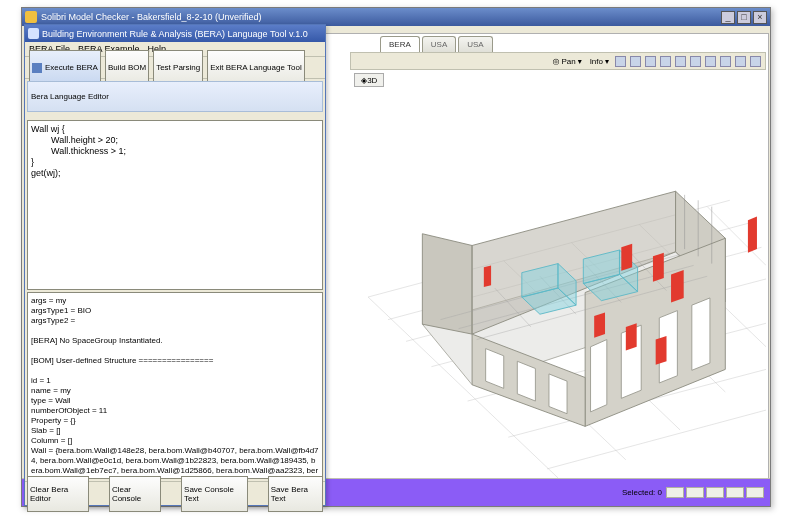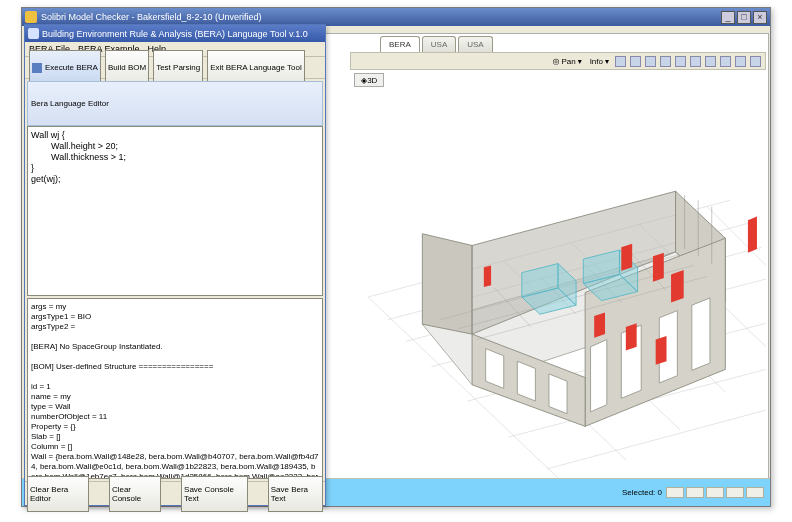--- a/index.html
+++ b/index.html
@@ -10,35 +10,35 @@
 .title-bar-buttons{margin-left:auto;display:flex;gap:2px}
 .title-bar-buttons span{width:14px;height:13px;background:#ccd;border:1px solid #555;font-size:9px;line-height:11px;text-align:center;color:#333}
 .bera-window{position:absolute;top:24px;left:24px;width:302px;height:482px;background:#ece9d8;border:1px solid #5576b8;display:flex;flex-direction:column;z-index:5;box-shadow:2px 2px 4px rgba(0,0,0,0.2)}
 .bera-title{height:17px;background:linear-gradient(#5b7dc8,#3558a8);display:flex;align-items:center;padding:0 3px;color:#fff;font-size:9px}
 .bera-title .icon{width:11px;height:11px;background:#d4e2ff;border-radius:2px;margin-right:3px}
 .menu-bar{height:15px;background:#ece9d8;display:flex;align-items:center;padding:0 4px;font-size:9px;gap:8px;border-bottom:1px solid #c0c0b0}
 .tool-row{height:22px;background:#ece9d8;display:flex;align-items:center;padding:2px 4px;gap:4px;border-bottom:1px solid #c0c0b0}
 .tool-btn{height:36px;padding:0 2px;background:linear-gradient(#fdfdfd,#e8e8e0);border:1px solid #8a8a7a;font-size:8px;display:flex;align-items:center;border-radius:0;cursor:pointer}
 .tool-btn.primary{background:linear-gradient(#e8effb,#c7d7f0)}
 .tool-btn .bicon{width:10px;height:10px;background:#5a7fc0;margin-right:3px}
-.section-label{background:linear-gradient(#e8effc,#d5e0f2);border:1px solid #a8bdd8;font-size:8px;padding:17px 3px;margin:2px 2px 0 2px}
+.section-label{background:linear-gradient(#e8effc,#d5e0f2);border:1px solid #a8bdd8;font-size:8px;padding:10px 3px;margin:2px 2px 8px 2px}
 .code-area{flex:0 0 170px;margin:0 2px;background:#fff;border:1px solid #8a8a7a;font-family:Liberation Sans, sans-serif;font-size:9px;padding:3px;white-space:pre;overflow:hidden;line-height:11px}
 .output-area{flex:1;margin:2px;background:#fff;border:1px solid #8a8a7a;font-size:8px;padding:3px;overflow:hidden;line-height:10px;white-space:pre-wrap;word-break:break-all}
 .bottom-btns{height:24px;display:flex;align-items:center;justify-content:center;gap:20px;padding:2px;background:#ece9d8;border-top:1px solid #c0c0b0}
 .main-area{position:absolute;top:25px;left:22px;right:1px;bottom:18px;background:#fff;border:1px solid #b0b0b0}
 .tab-strip{position:absolute;top:0;left:335px;height:18px;display:flex;align-items:flex-end;gap:2px}
 .tab{height:16px;padding:0 8px;background:linear-gradient(#f4f4f0,#e0e0d8);border:1px solid #9a9a8a;border-bottom:none;border-radius:3px 3px 0 0;font-size:8px;display:flex;align-items:center;color:#666}
 .tab.active{background:#fff;color:#333}
 .top-toolbar{position:absolute;top:18px;left:305px;right:2px;height:18px;background:#ece9d8;border:1px solid #c0c0b0;display:flex;align-items:center;justify-content:flex-end;gap:4px;padding:0 4px;font-size:8px}
 .tb-item{display:flex;align-items:center;gap:2px;padding:0 2px}
 .tb-icon{width:11px;height:11px;background:#c8d4e8;border:1px solid #88a}
 .viewport{position:absolute;top:37px;left:305px;right:2px;bottom:2px;background:#fff}
 .vp-tab{position:absolute;top:2px;left:4px;height:14px;padding:0 6px;background:#f0f0ec;border:1px solid #aaa;font-size:8px;display:flex;align-items:center}
 .canvas{position:absolute;top:20px;left:0;right:0;bottom:0;background:#fff}
-.status-bar{position:absolute;bottom:0;left:0;right:0;height:28px;background:#7dd3fc;border-top:1px solid #c0c0b0;display:flex;align-items:center;justify-content:flex-end;padding:0 6px;font-size:8px;gap:4px}
+.status-bar{position:absolute;bottom:0;left:0;right:0;height:28px;background:#8b5cf6;border-top:1px solid #c0c0b0;display:flex;align-items:center;justify-content:flex-end;padding:0 6px;font-size:8px;gap:4px}
 .status-cells{display:flex;gap:2px}
 .status-cells span{width:18px;height:11px;border:1px solid #b0b0a0;background:#f0f0e8}
 svg{position:absolute;top:0;left:0}
 </style>
 </head>
 <body>
 
 <div class="outer-window">
   <div class="title-bar">
     <span class="icon"></span>

